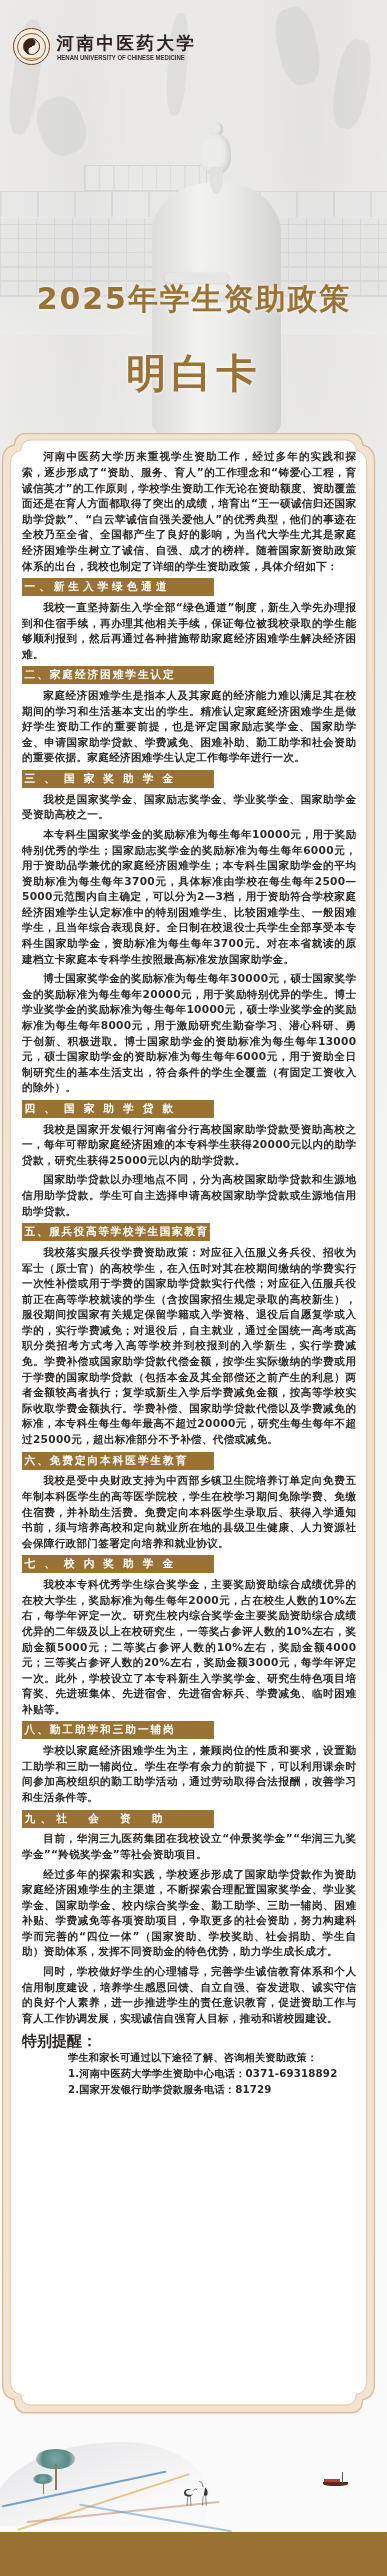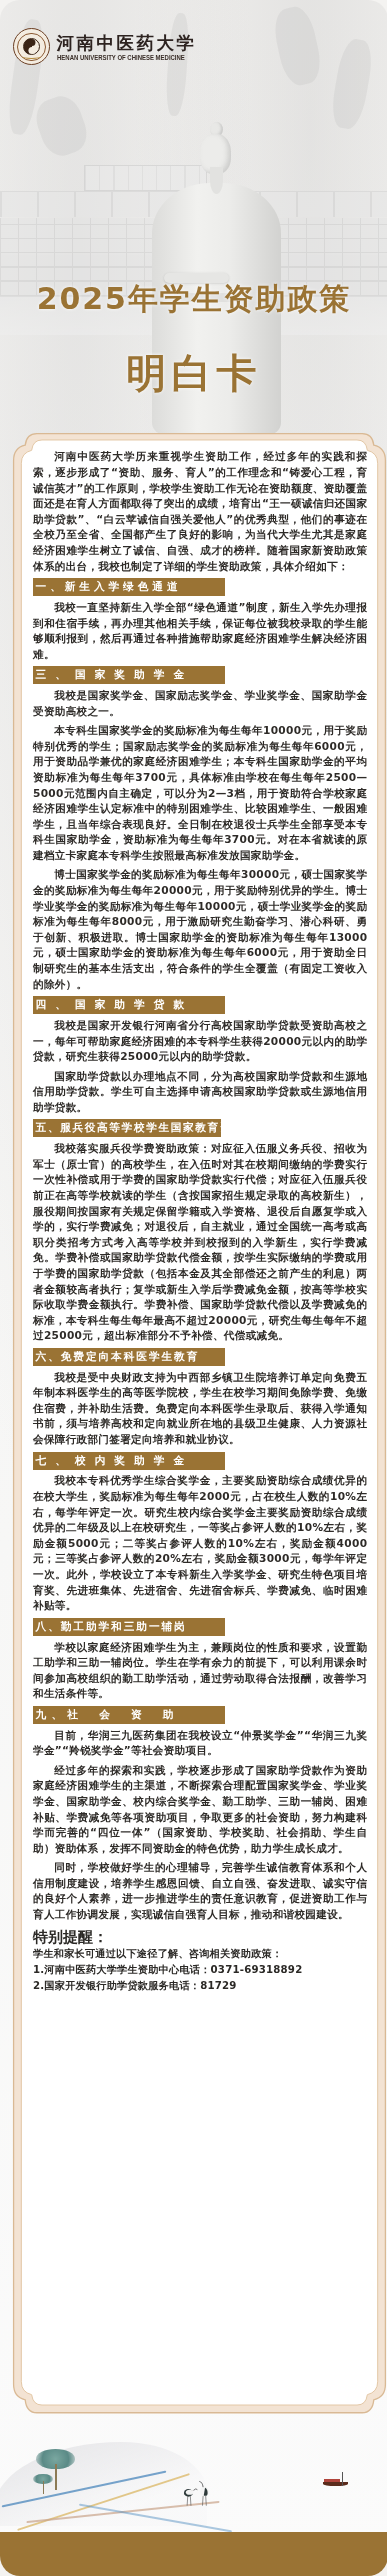--- a/index.html
+++ b/index.html
@@ -9,21 +9,20 @@
     background: #f4f3f1;
     color: #2b2926;
     position: relative;
     overflow-x: hidden;
   }
   .page { position: relative; width: 388px; height: 2576px; overflow: hidden;
     background:
       radial-gradient(ellipse at 20% 10%, rgba(200,200,200,0.35), transparent 40%),
       radial-gradient(ellipse at 80% 5%, rgba(190,190,190,0.3), transparent 40%),
       linear-gradient(#f3f2f0, #f7f7f6 60%, #fbfbfb);
-    border-radius: 20px;
   }
   
   .brush { position: absolute; background: rgba(170,170,170,0.18); border-radius: 40%; }
 
   
   .logo-row { position: absolute; left: 13px; top: 28.4px; display: flex; align-items: center; gap: 6.5px; }
   .seal { width: 37px; height: 37px; border-radius: 50%; border: 1.9px solid #6b3f24; background: #f4ece0; position: relative; display: flex; align-items: center; justify-content: center; }
   .seal .ring { position: absolute; inset: 3.2px; border-radius: 50%; border: 0.6px solid #8b5a33; }
   .yin { width: 17px; height: 17px; border-radius: 50%; background: linear-gradient(90deg, #3a2416 50%, #f4ece0 50%); border: 1.3px solid #3a2416; position: relative; }
   .yin::before, .yin::after { content: ""; position: absolute; left: 50%; width: 7.1px; height: 7.1px; border-radius: 50%; transform: translateX(-50%); }
@@ -48,29 +47,29 @@
   .statue .body { position: absolute; left: 6.5px; top: 68px; width: 129px; height: 252px; border-radius: 45% 45% 10% 10% / 20% 20% 5% 5%; background: linear-gradient(90deg, #dcdcda, #f1f1ef 35%, #ececea 60%, #d2d2d0); }
   .statue .scroll { position: absolute; left: 19.4px; top: 158px; width: 65px; height: 10.3px; border-radius: 5.2px; background: #e6e6e4; box-shadow: 0 0.6px 1.9px rgba(120,120,120,0.3); }
   .statue .belt { position: absolute; left: 29px; top: 178px; width: 90px; height: 9px; background: #e0e0de; }
 
   
   .title { position: absolute; left: 0; width: 388px; text-align: center; color: #9a7334; font-weight: bold; font-family: "DejaVu Sans", sans-serif; text-shadow: 0 0 3.9px rgba(255,255,255,0.9); }
   .title.t1 { top: 279px; font-size: 30px; letter-spacing: 1.9px; }
   .title.t2 { top: 346px; font-size: 40px; letter-spacing: 5.2px; }
 
   
-  .card { position: absolute; left: 11px; top: 421px; width: 377px; height: 2003px; }
+  .card { position: absolute; left: 0; top: 421px; width: 377px; height: 2003px; }
   .card-frame { position: absolute; inset: 0; }
   .card-content { position: absolute; left: 22px; right: 20.7px; top: 28.4px; }
   .para { font-size: 10.6px; line-height: 15.6px; text-align: justify; text-indent: 2em; font-weight: bold; color: #2e2b28; margin-bottom: 3.9px; letter-spacing: 0.3px; }
   .sec-head { display: block; width: 192px; height: 18px; background: #9a7334; color: #fff; font-size: 10.7px; line-height: 18px; padding-left: 2.6px; letter-spacing: 3.9px; margin: 2.6px 0 3.9px 0; font-weight: bold; white-space: nowrap; overflow: hidden; }
   .sec-head.wide { width: 188px; letter-spacing: 1.6px; }
   .sec-head.tight { letter-spacing: 1.9px; }
   .notice-title { font-weight: bold; font-size: 15px; line-height: 17px; margin-top: 6.5px; color: #2b2926; }
-  .notice-line { font-size: 10.2px; line-height: 16px; font-weight: bold; color: #2b2926; letter-spacing: 0.2px; }
+  .notice-line { font-size: 10.2px; line-height: 16px; font-weight: bold; color: #2b2926; letter-spacing: 0.2px; margin-left: 46px; }
 
   
   .landscape { position: absolute; left: 0; top: 2430px; width: 388px; height: 103px; }
   .hill { position: absolute; left: -6.5px; top: 11.6px; width: 213px; height: 84px; background: linear-gradient(160deg, rgba(225,225,228,0.9), rgba(245,245,247,0.4) 70%); border-radius: 60% 40% 0 0 / 80% 60% 0 0; }
   .ribbon { position: absolute; height: 1.9px; border-radius: 1.3px; opacity: 0.7; }
   .tree { position: absolute; }
   .tree .trunk { position: absolute; width: 1.9px; background: #8c7a55; }
   .tree .crown { position: absolute; border-radius: 50%; background: radial-gradient(circle, #7aa7a0, #5a8a86 60%, rgba(90,138,134,0.2)); }
   .crane { position: absolute; }
   .boat { position: absolute; left: 323px; top: 52px; width: 24.6px; height: 3.9px; background: #5a2b1c; border-radius: 0 0 50% 50%; }
@@ -126,20 +125,24 @@
     </svg>
 
     <div class="card-content">
       <p class="para">河南中医药大学历来重视学生资助工作，经过多年的实践和探索，逐步形成了“资助、服务、育人”的工作理念和“铸爱心工程，育诚信英才”的工作原则，学校学生资助工作无论在资助额度、资助覆盖面还是在育人方面都取得了突出的成绩，培育出“王一硕诚信归还国家助学贷款”、“白云苹诚信自强关爱他人”的优秀典型，他们的事迹在全校乃至全省、全国都产生了良好的影响，为当代大学生尤其是家庭经济困难学生树立了诚信、自强、成才的榜样。随着国家新资助政策体系的出台，我校也制定了详细的学生资助政策，具体介绍如下：</p>
 
       <div>
         <div class="sec-head">一、新生入学绿色通道</div>
         <p class="para">我校一直坚持新生入学全部“绿色通道”制度，新生入学先办理报到和住宿手续，再办理其他相关手续，保证每位被我校录取的学生能够顺利报到，然后再通过各种措施帮助家庭经济困难学生解决经济困难。</p>
       </div>
 
+      <div>
+        <div class="sec-head tight">二、家庭经济困难学生认定</div>
+        <p class="para">家庭经济困难学生是指本人及其家庭的经济能力难以满足其在校期间的学习和生活基本支出的学生。精准认定家庭经济困难学生是做好学生资助工作的重要前提，也是评定国家励志奖学金、国家助学金、申请国家助学贷款、学费减免、困难补助、勤工助学和社会资助的重要依据。家庭经济困难学生认定工作每学年进行一次。</p>
+      </div>
 
       <div>
         <div class="sec-head" style="letter-spacing:9px">三、国家奖助学金</div>
         <p class="para">我校是国家奖学金、国家励志奖学金、学业奖学金、国家助学金受资助高校之一。</p>
         <p class="para">本专科生国家奖学金的奖励标准为每生每年10000元，用于奖励特别优秀的学生；国家励志奖学金的奖励标准为每生每年6000元，用于资助品学兼优的家庭经济困难学生；本专科生国家助学金的平均资助标准为每生每年3700元，具体标准由学校在每生每年2500—5000元范围内自主确定，可以分为2—3档，用于资助符合学校家庭经济困难学生认定标准中的特别困难学生、比较困难学生、一般困难学生，且当年综合表现良好。全日制在校退役士兵学生全部享受本专科生国家助学金，资助标准为每生每年3700元。对在本省就读的原建档立卡家庭本专科学生按照最高标准发放国家助学金。</p>
         <p class="para">博士国家奖学金的奖励标准为每生每年30000元，硕士国家奖学金的奖励标准为每生每年20000元，用于奖励特别优异的学生。博士学业奖学金的奖励标准为每生每年10000元，硕士学业奖学金的奖励标准为每生每年8000元，用于激励研究生勤奋学习、潜心科研、勇于创新、积极进取。博士国家助学金的资助标准为每生每年13000元，硕士国家助学金的资助标准为每生每年6000元，用于资助全日制研究生的基本生活支出，符合条件的学生全覆盖（有固定工资收入的除外）。</p>
       </div>
 
       <div>
         <div class="sec-head" style="letter-spacing:9px">四、国家助学贷款</div>

